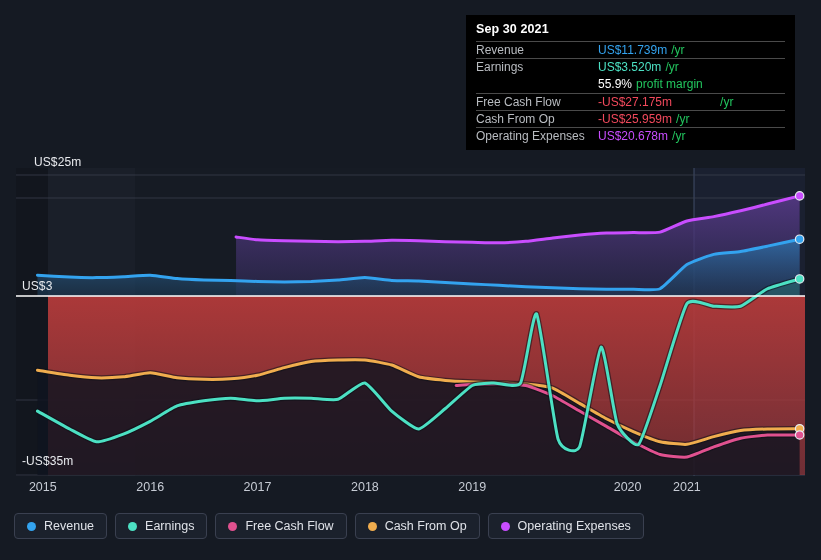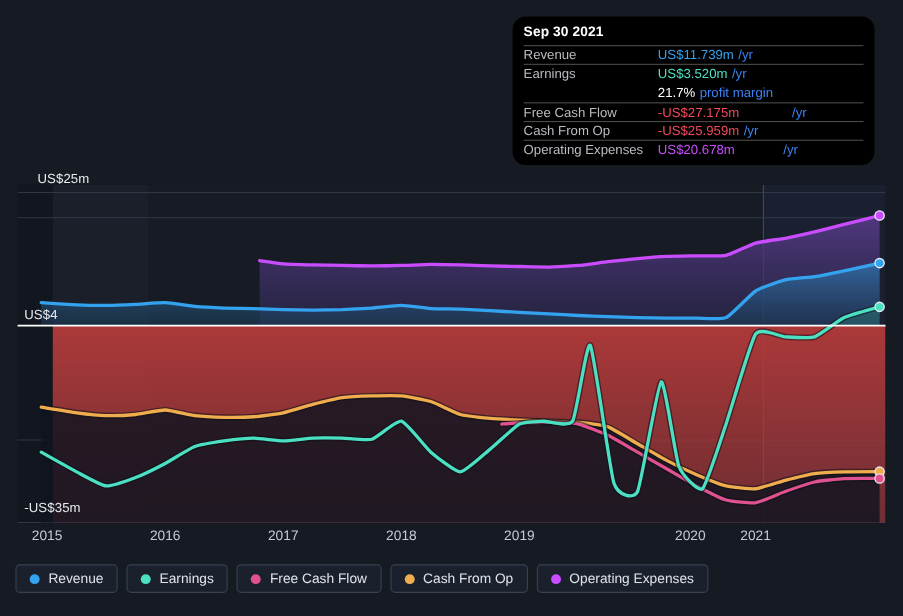--- a/index.html
+++ b/index.html
@@ -46,21 +46,20 @@
     text-align: center;
   }
 
   
   #tooltip {
     position: absolute;
     left: 466px; top: 15px;
     width: 329px; height: 135px;
     background: #000000;
     padding: 7px 10px 0 10px;
-    border-radius: 12px;
   }
   #tooltip-title {
     color: #ffffff;
     font-size: 12.5px;
     font-weight: bold;
     padding-bottom: 5px;
     letter-spacing: .1px;
   }
   .tt-row {
     display: flex;
@@ -73,21 +72,21 @@
   .tt-name {
     width: 122px;
     color: #b9bcc1;
     white-space: nowrap;
   }
   .tt-val {
     font-weight: normal;
     white-space: nowrap;
   }
   .tt-unit {
-    color: #3b82f6;
+    color: #22c55e;
     margin-left: 4px;
     font-weight: normal;
     white-space: nowrap;
   }
 
   
   #legend {
     position: absolute;
     left: 14px; top: 513px;
     display: flex;
@@ -180,21 +179,21 @@
     <g id="layer-markers">
         <circle cx="799.6326530612293" cy="195.91848" r="4.2" fill="#c94dff" stroke="#e9ecf2" stroke-width="1.2"></circle>
         <circle cx="799.6326530612293" cy="239.18324" r="4.2" fill="#33a3ef" stroke="#e9ecf2" stroke-width="1.2"></circle>
         <circle cx="799.6326530612293" cy="428.76174285714285" r="4.2" fill="#f0ad4e" stroke="#e9ecf2" stroke-width="1.2"></circle>
         <circle cx="799.6326530612293" cy="434.98071428571427" r="4.2" fill="#e0518f" stroke="#e9ecf2" stroke-width="1.2"></circle>
         <circle cx="799.6326530612293" cy="278.96320000000003" r="4.2" fill="#4ce0c3" stroke="#e9ecf2" stroke-width="1.2"></circle>
       </g>
   </svg>
 
   <div class="axis-label" id="y-top-label">US$25m</div>
-  <div class="axis-label" id="y-zero-label">US$4</div>
+  <div class="axis-label" id="y-zero-label">US$3</div>
   <div class="axis-label" id="y-bot-label">-US$35m</div>
 
   <div id="x-ticks">
       <div class="x-tick" style="left: 42.8px;">2015</div>
       <div class="x-tick" style="left: 150.2px;">2016</div>
       <div class="x-tick" style="left: 257.5px;">2017</div>
       <div class="x-tick" style="left: 364.9px;">2018</div>
       <div class="x-tick" style="left: 472.2px;">2019</div>
       <div class="x-tick" style="left: 579.6px; margin-left: 48px;">2020</div>
       <div class="x-tick" style="left: 686.9px;">2021</div>
@@ -213,41 +212,41 @@
         <div class="tt-row">
           <div class="tt-name">Earnings</div>
           <div style="display: flex; align-items: center; justify-content: flex-end;">
             <span class="tt-val" style="color: rgb(76, 224, 195);">US$3.520m</span>
             <span class="tt-unit">/yr</span>
           </div>
         </div>
         <div class="tt-row no-rule">
           <div class="tt-name"></div>
           <div style="display: flex; align-items: center;">
-            <span class="tt-val" style="color: rgb(255, 255, 255);">21.7%</span>
+            <span class="tt-val" style="color: rgb(255, 255, 255);">55.9%</span>
             <span class="tt-unit">profit margin</span>
           </div>
         </div>
         <div class="tt-row">
           <div class="tt-name">Free Cash Flow</div>
           <div style="display: flex; align-items: center; gap: 44px;">
             <span class="tt-val" style="color: rgb(242, 73, 92);">-US$27.175m</span>
             <span class="tt-unit">/yr</span>
           </div>
         </div>
         <div class="tt-row">
           <div class="tt-name">Cash From Op</div>
           <div style="display: flex; ">
             <span class="tt-val" style="color: rgb(242, 73, 92);">-US$25.959m</span>
             <span class="tt-unit">/yr</span>
           </div>
         </div>
         <div class="tt-row">
           <div class="tt-name">Operating Expenses</div>
-          <div style="display: flex; align-items: flex-end; gap: 40px;">
+          <div style="display: flex; align-items: flex-end;">
             <span class="tt-val" style="color: rgb(201, 77, 255);">US$20.678m</span>
             <span class="tt-unit">/yr</span>
           </div>
         </div>
       </div>
   </div>
 
   <div id="legend">
       <div class="legend-item">
         <span class="legend-dot" style="background: rgb(51, 163, 239);"></span>

